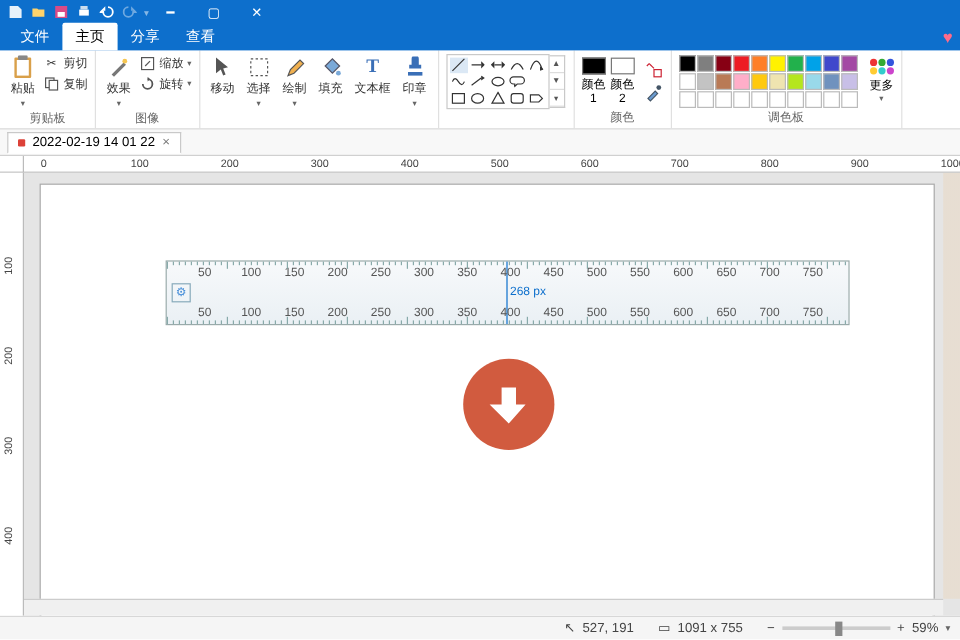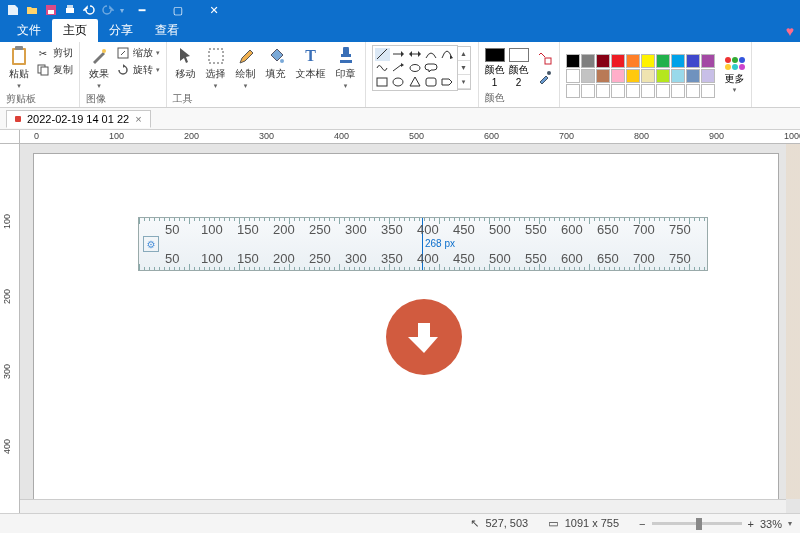--- a/index.html
+++ b/index.html
@@ -15,21 +15,21 @@
 
 
 .tabrow { height: 22px; background: #0d6fcc; display: flex; align-items: flex-end; color: #fff; padding-left: 6px; position: relative; }
 .tab { padding: 3px 11px 3px; font-size: 12px; cursor: pointer; }
 .tab.active { background: #fff; color: #000; border-radius: 2px 2px 0 0; }
 .heart { position: absolute; right: 6px; top: 3px; color: #ff6b8a; font-size: 14px; }
 
 
 .ribbon { height: 66px; background: #fff; border-bottom: 1px solid #d0d0d0; display: flex; }
 .group { border-right: 1px solid #e0e0e0; display: flex; flex-direction: column; justify-content: space-between; padding: 3px 6px 1px; }
-.group-label { font-size: 10px; color: #666; padding: 1px 0; }
+.group-label { text-align: center; font-size: 10px; color: #666; padding: 1px 0; }
 .group-body { display: flex; align-items: flex-start; gap: 4px; flex: 1; }
 .bigbtn { display: flex; flex-direction: column; align-items: center; gap: 1px; padding: 1px 3px; font-size: 10px; color: #333; }
 .bigbtn .bicon { width: 20px; height: 20px; display: flex; align-items: center; justify-content: center; }
 .smallcol { display: flex; flex-direction: column; gap: 1px; }
 .smallbtn { display: flex; align-items: center; gap: 3px; font-size: 10px; color: #333; height: 16px; }
 .smallbtn .sicon { width: 14px; height: 14px; display: flex; align-items: center; justify-content: center; }
 
 
 .shapes-gal { width: 86px; height: 46px; border: 1px solid #c9c9c9; background: #fff; display: grid; grid-template-columns: repeat(5, 1fr); grid-template-rows: repeat(3, 1fr); gap: 1px; padding: 2px; margin-right: 14px; position: relative; }
 .shapes-gal .cell { display: flex; align-items: center; justify-content: center; font-size: 11px; color: #333; }
@@ -56,21 +56,21 @@
 .ruler-h { grid-column: 2; grid-row: 1; position: relative; background: #fff; border-bottom: 1px solid #bbb; overflow: hidden;}
 .ruler-v { grid-column: 1; grid-row: 2; position: relative; background: #fff; border-right: 1px solid #bbb; overflow: hidden;}
 .ruler-corner { grid-column: 1; grid-row: 1; background: #fff; border-right: 1px solid #bbb; border-bottom: 1px solid #bbb;}
 .canvas-scroller { grid-column: 2; grid-row: 2; background: #e5e5e5; position: relative; overflow: hidden; }
 .canvas { position: absolute; left: 14px; top: 10px; width: 744px; height: 360px; background: #fff; box-shadow: 0 0 0 1px #aaa; }
 .rnum { position: absolute; font-size: 9px; color: #444; top: 1px; }
 .rvnum { position: absolute; font-size: 9px; color: #444; left: 2px; transform: rotate(-90deg); transform-origin: left top; }
 
 
 .ruler-widget { position: absolute; left: 104px; top: 63px; width: 570px; height: 54px; border: 1px solid #9aa; background: linear-gradient(#f7f9fb,#eaf0f4); }
-.ruler-widget .lbl { position: absolute; font-size: 13px; color: #555; }
+.ruler-widget .lbl { position: absolute; font-size: 10px; color: #555; }
 .ruler-widget .gear { position: absolute; left: 4px; top: 18px; width: 16px; height: 16px; border: 1px solid #8ab; display: flex; align-items: center; justify-content: center; color: #4a90d9; font-size: 10px; }
 .ruler-widget .cursor { position: absolute; top: 0; bottom: 0; border-left: 1px solid #0d6fcc; }
 .ruler-widget .curlbl { position: absolute; font-size: 10px; color: #0d6fcc; }
 
 
 .arrow-circ { position: absolute; left: 352px; top: 145px; width: 76px; height: 76px; border-radius: 50%; background: #d15b3f; display: flex; align-items: center; justify-content: center; }
 
 
 .hscroll { position: absolute; left: 0; right: 14px; bottom: 0; height: 14px; background: #f0f0f0; border-top: 1px solid #ccc; }
 .vscroll-edge { position: absolute; right: 0; top: 0; bottom: 14px; width: 14px; background: linear-gradient(#f2b568,#f2b568); opacity:.15; }
@@ -253,21 +253,20 @@
           <span class="bicon">
             <svg width="16" height="18">
               <path d="M5 2a3 3 0 1 1 6 0v5h2v3H3V7h2z" fill="#3a6fb7"></path>
               <rect x="2" y="13" width="12" height="3" fill="#3a6fb7"></rect>
             </svg>
           </span>
           <span>印章</span>
           <span style="font-size:7px;color:#666">▾</span>
         </div>
     </div>
-    <div class="group-label">工具</div>
   </div>
 
   <div class="group">
     <div class="group-body">
       <div class="shapes-gal">
         <div class="cell" style="background:#dbe8f5">
             <svg width="12" height="12">
               <line x1="1" y1="11" x2="11" y2="1" stroke="#333"></line>
             </svg>
           </div>
@@ -419,20 +418,21 @@
             <span style="background:#3a3"></span>
             <span style="background:#35d"></span>
             <span style="background:#fc3"></span>
             <span style="background:#3cc"></span>
             <span style="background:#c4c"></span>
           </div>
         <span>更多</span>
         <span style="font-size:7px;color:#666">▾</span>
       </div>
     </div>
+    <div class="group-label">调色板</div>
   </div>
 
 </div>
 
 <div class="doctabs">
   <div class="doctab">
     <span class="doc-dot"></span>
     <span>2022-02-19 14 01 22</span>
     <span class="doc-x">×</span>
   </div>
@@ -732,24 +732,24 @@
           </svg>
       </div>
     </div>
     <div class="hscroll"></div>
     <div class="vscroll-edge"></div>
   </div>
 </div>
 
 <div class="statusbar">
   <div class="sp"></div>
-  <div><span style="margin-right:6px">↖</span><span>527, 503</span></div>
+  <div><span style="margin-right:6px">↖</span><span>527, 191</span></div>
   <div><span style="margin-right:6px">▭</span><span>1091 x 755</span></div>
   <div class="zoom">
     <span>−</span>
     <div class="zslider">
         <div class="zt"></div>
       </div>
     <span>+</span>
-    <span>33%</span>
+    <span>59%</span>
     <span style="font-size:8px;color:#666">▾</span>
   </div>
 </div>
 
 </body></html>

